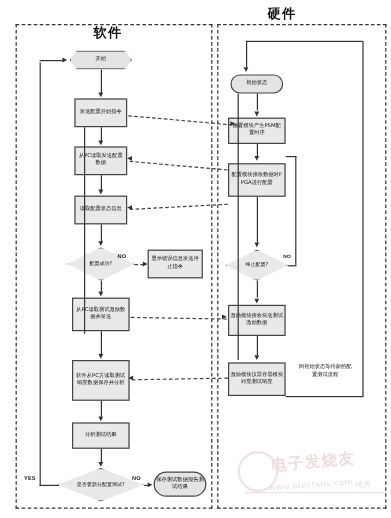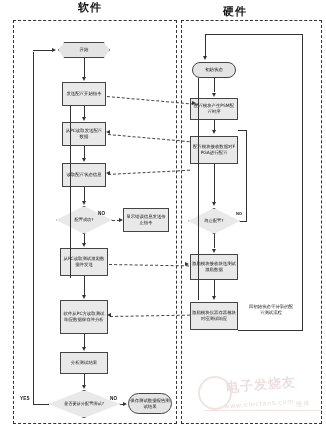--- a/index.html
+++ b/index.html
@@ -60,21 +60,21 @@
   .wm-sub{position:absolute;font-size:6.5px;color:#cbb0b0;
           white-space:nowrap;letter-spacing:.6px;transform:rotate(-4deg);}
   .wm-ring{position:absolute;border:2px solid #e3c3c3;border-radius:50%;}
   .wm-bar{position:absolute;background:#e0c0c0;}
 </style>
 </head>
 <body>
 
 <div id="canvas">
 
-  <div class="hdr" style="left:78px;top:0;">软件</div>
+  <div class="hdr" style="left:78px;top:20px;">软件</div>
   <div class="hdr" style="left:223px;top:4px;">硬件</div>
 
   <div class="lane" style="left:13px;top:20px;width:162px;height:402px;"></div>
   <div class="lane" style="left:181px;top:20px;width:139px;height:402px;"></div>
 
   <div class="node hexa" style="left:58px;top:42px;width:52px;height:16px;">
     <span>开始</span>
   </div>
 
   <div class="node" style="left:62px;top:82px;width:44px;height:24px;">

